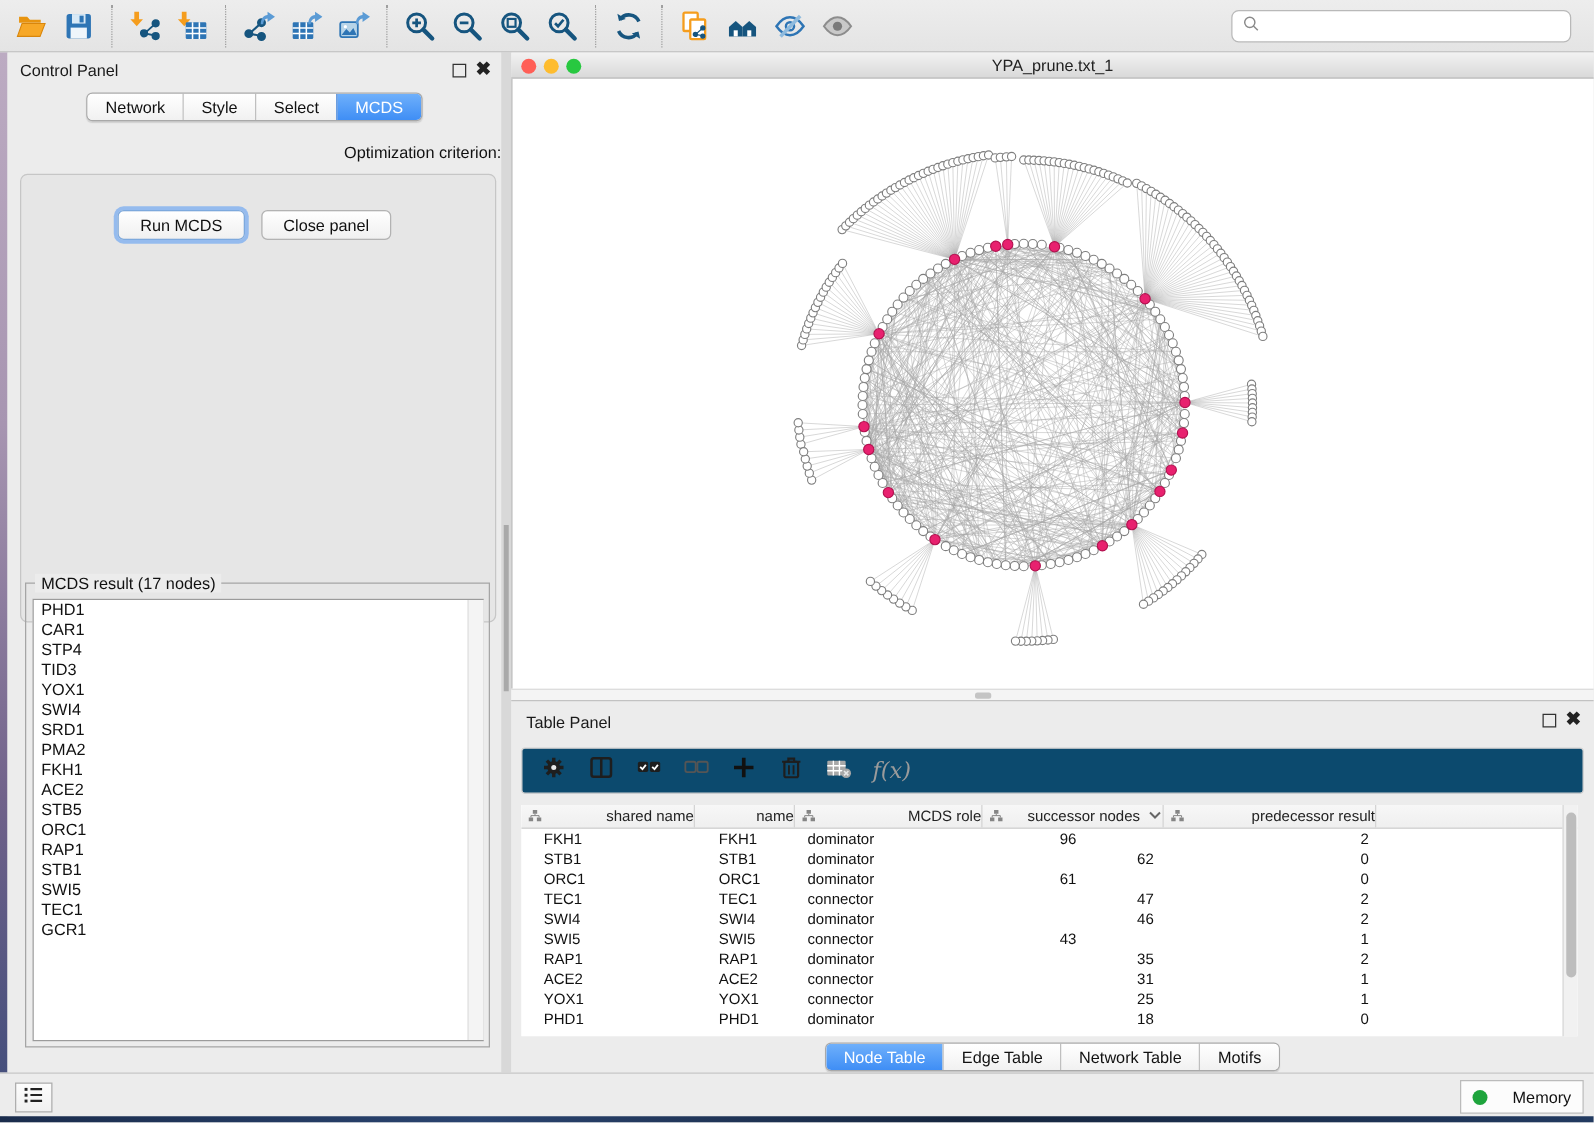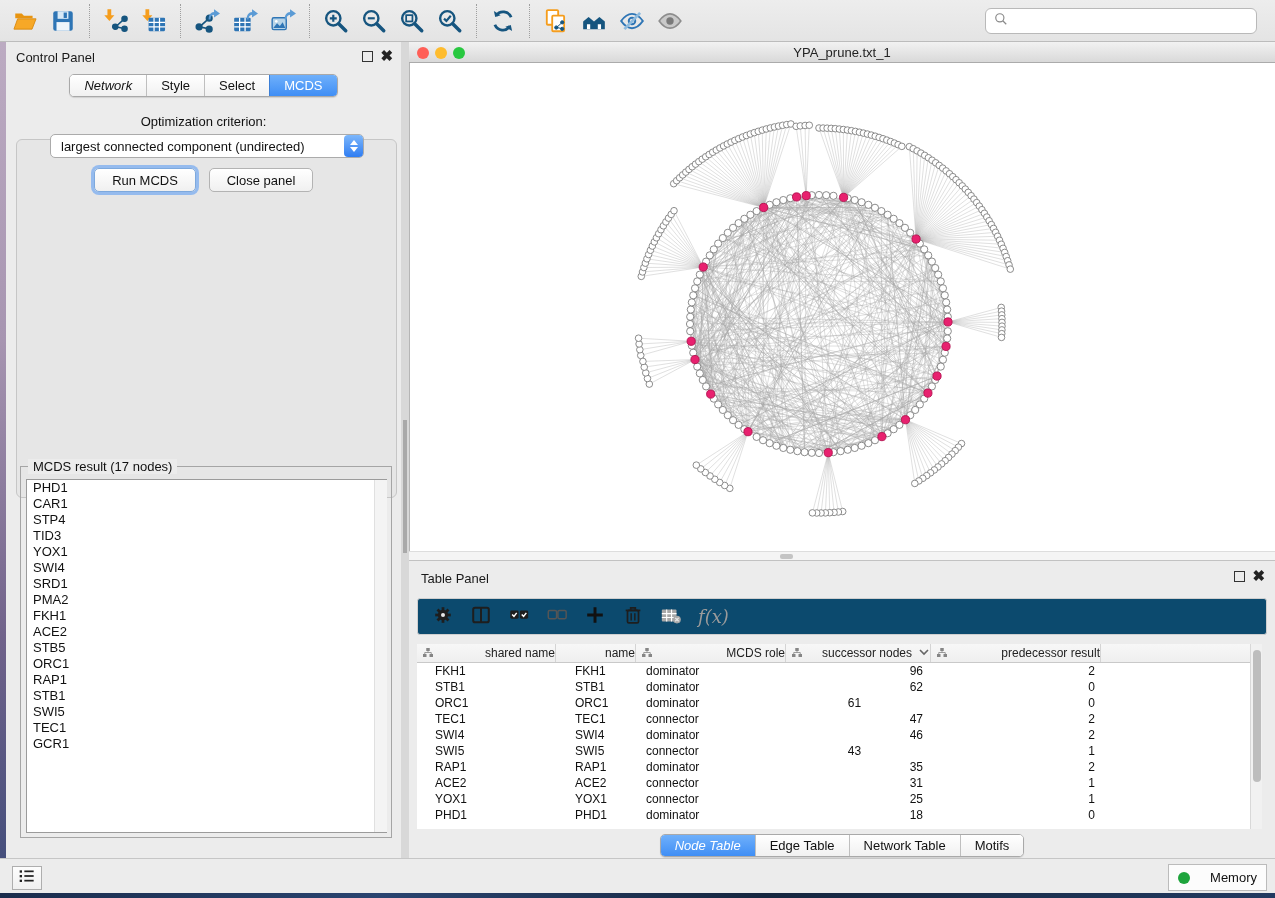--- a/index.html
+++ b/index.html
@@ -24,24 +24,24 @@
   
   .control-panel{left:6px;top:42px;width:395px;height:816px;background:#ececec;}
   .cp-title-row{left:6px;top:48px;height:18px;width:383px;}
   .panel-title{font-size:13px;color:#1a1a1a;}
   .win-float{width:9px;height:9px;border:1.5px solid #333;display:inline-block;}
   .win-close{font-size:15px;font-weight:bold;color:#222;line-height:9px;}
   .seg-tabs{display:flex;border:1px solid #a9a9a9;border-radius:5px;overflow:hidden;background:#fff;height:21px;
             box-shadow:0 1px 1px rgba(0,0,0,.12);}
   .seg{padding:0 14px;font-size:13px;display:flex;align-items:center;background:linear-gradient(#ffffff,#f1f1f1);
        border-left:1px solid #bfbfbf;color:#111;white-space:nowrap;}
-  .seg:first-child{border-left:none;font-style:italic;}
+  .seg:first-child{border-left:none;}
   .seg.active{background:linear-gradient(#6fb0fb,var(--accent));color:#fff;border-left-color:#3c7fd6;}
   .cp-inset{left:10px;top:97px;width:381px;height:359px;background:#e6e6e6;border:1px solid #c6c6c6;border-radius:6px;box-sizing:border-box;}
-  .opt-label{left:0;top:114px;width:395px;text-align:center;font-size:13px;color:#111;}
+  .opt-label{left:0;top:114px;width:395px;text-align:right;font-size:13px;color:#111;}
   .opt-select{left:44px;top:134px;width:314px;height:24px;background:#fff;border:1px solid #ababab;border-radius:5px;
               display:flex;align-items:center;box-sizing:border-box;}
   .opt-select .val{font-size:13px;padding-left:10px;flex:1;color:#111;white-space:nowrap;}
   .stepper{width:19px;height:22px;margin-right:0px;border-radius:4px;background:linear-gradient(#7db7fb,#2f7df2);
            display:flex;flex-direction:column;align-items:center;justify-content:center;gap:2px;}
   .tri-up{width:0;height:0;border-left:4px solid transparent;border-right:4px solid transparent;border-bottom:5px solid #fff;}
   .tri-dn{width:0;height:0;border-left:4px solid transparent;border-right:4px solid transparent;border-top:5px solid #fff;}
   .btn{height:24px;background:linear-gradient(#ffffff,#f0f0f0);border:1px solid #b3b3b3;border-radius:5px;
        font-size:13px;display:flex;align-items:center;justify-content:center;color:#111;box-sizing:border-box;}
   .btn.focused{box-shadow:0 0 0 3px rgba(106,164,243,.65);border-color:#7da9dd;}
@@ -295,27 +295,20 @@
   <div class="abs" style="left:0;top:32px;width:395px;display:flex;justify-content:center;">
     <div class="seg-tabs" id="cp-tabs">
         <div class="seg">Network</div>
         <div class="seg">Style</div>
         <div class="seg">Select</div>
         <div class="seg active">MCDS</div>
       </div>
   </div>
   <div class="abs cp-inset"></div>
   <div class="abs opt-label" style="top:72px;">Optimization criterion:</div>
-  <div class="abs opt-select" style="top:92px;">
-    <span class="val">largest connected component (undirected)</span>
-    <span class="stepper">
-        <span class="tri-up"></span>
-        <span class="tri-dn"></span>
-      </span>
-  </div>
   <div class="abs btn focused" style="left:88px;top:126px;width:102px;">Run MCDS</div>
   <div class="abs btn" style="left:203px;top:126px;width:104px;">Close panel</div>
 
   <div class="abs result-box" style="top:424px;"></div>
   <div class="abs result-title" style="top:417px;">MCDS result (17 nodes)</div>
   <div class="abs result-list" style="top:437px;" id="mcds-list">
       <div class="row">PHD1</div>
       <div class="row">CAR1</div>
       <div class="row">STP4</div>
       <div class="row">TID3</div>
@@ -1437,21 +1430,21 @@
             </svg></span>
           <span>predecessor result</span>
         </div>
         <div class="th" style="flex: 1 1 0%; border-right: none;"></div>
       </div>
     <div id="tbl-body">
         <div class="td-row">
           <div class="td" style="width: 139px; padding-left: 18px;">FKH1</div>
           <div class="td" style="width: 80px; padding-left: 19px;">FKH1</div>
           <div class="td" style="width: 150px; padding-left: 10px;">dominator</div>
-          <div class="td" style="width: 145px; padding-right: 8px; text-align: right;">96</div>
+          <div class="td" style="width: 145px; padding-right: 8px; text-align: center;">96</div>
           <div class="td" style="width: 170px; padding-right: 6px; text-align: right;">2</div>
         </div>
         <div class="td-row">
           <div class="td" style="width: 139px; padding-left: 18px;">STB1</div>
           <div class="td" style="width: 80px; padding-left: 19px;">STB1</div>
           <div class="td" style="width: 150px; padding-left: 10px;">dominator</div>
           <div class="td" style="width: 145px; padding-right: 8px; text-align: right;">62</div>
           <div class="td" style="width: 170px; padding-right: 6px; text-align: right;">0</div>
         </div>
         <div class="td-row">

